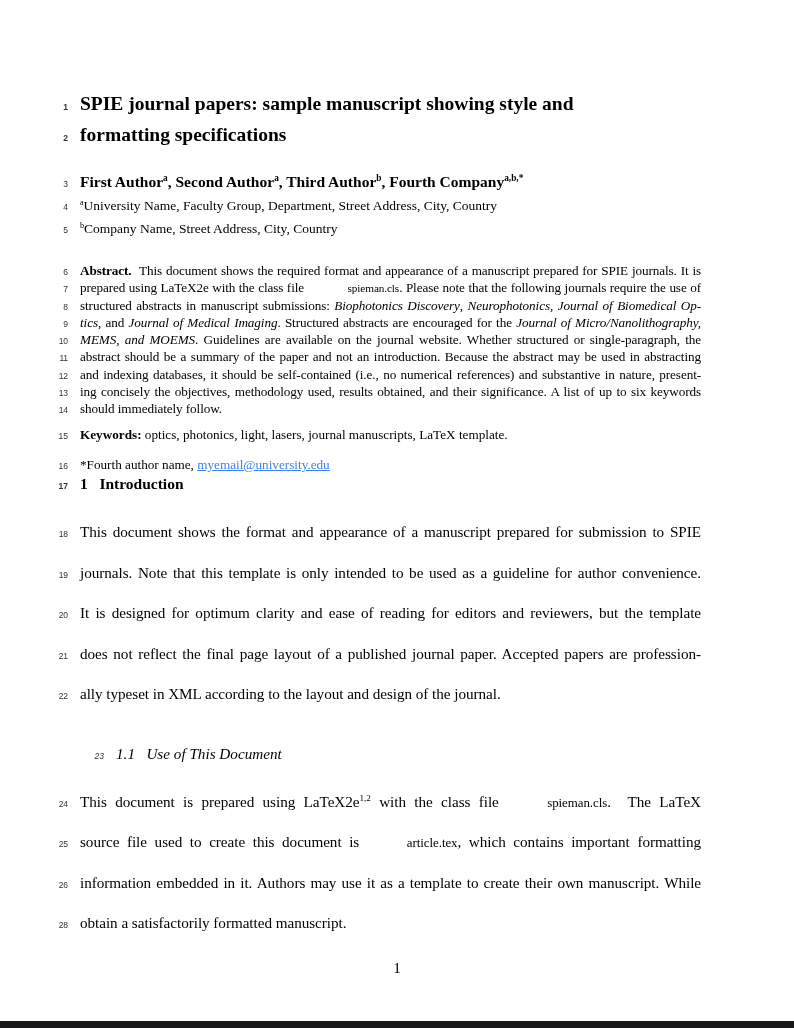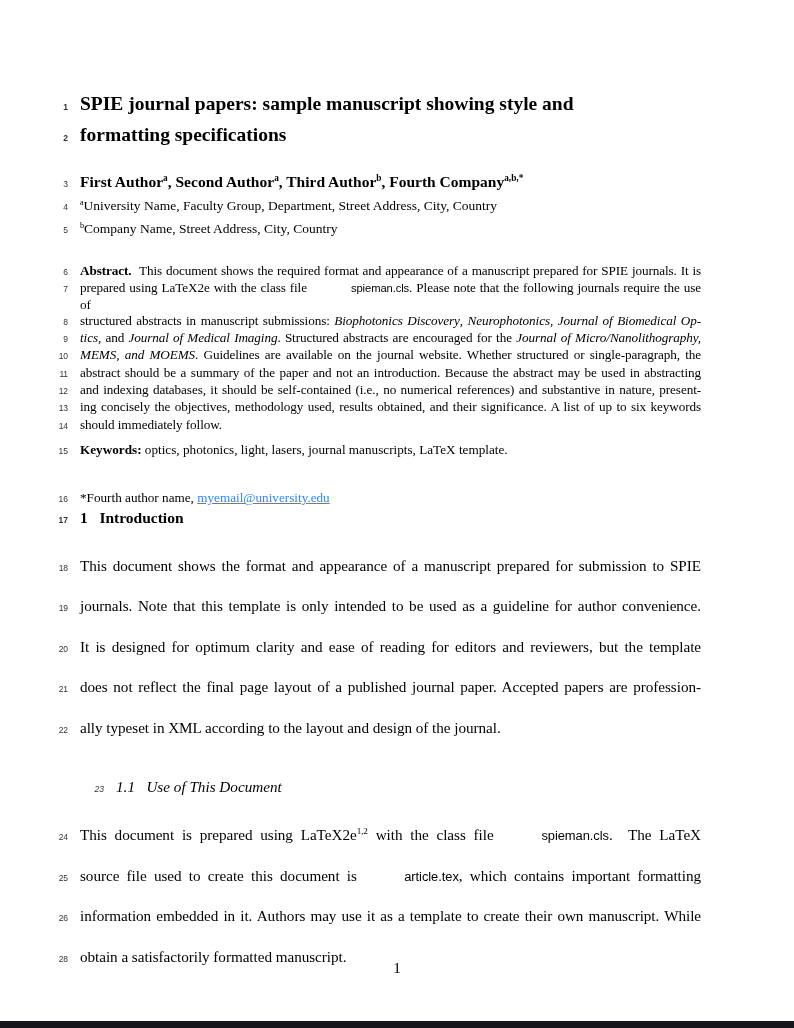--- a/index.html
+++ b/index.html
@@ -12,34 +12,34 @@
   .content { padding:90px 93px 0 0; }
   .line { display:flex; align-items:baseline; }
   .ln {
     flex:0 0 80px; width:80px; text-align:right; padding-right:12px;
     font-family:"Liberation Sans", sans-serif; font-size:8.5px; color:#333;
   }
   .lc { flex:1; min-width:0; white-space:pre-wrap; }
   .lc.just { text-align:justify; text-align-last:justify; }
   .b { font-weight:bold; }
   .i { font-style:italic; }
-  .m { font-family:Liberation Sans, sans-serif; font-size:0.85em;margin-left:40px; }
+  .m { font-family:Liberation Serif, serif; font-size:0.85em;margin-left:40px; }
   .sup { vertical-align:super; font-size:0.6em; line-height:0; }
   a.lnk { color:#3b82f6; text-decoration:underline; cursor:pointer; }
 
   .title    { font-size:19.5px; font-weight:bold; }
   .title    .line { line-height:27px; }
   .authors  { margin-top:19px; font-size:13.5px; }
   .authors  .line { line-height:21px; }
   .authors  .line:first-child { font-size:15.5px; }
   .abstract { margin-top:22px; font-size:13.2px; letter-spacing:-0.1px; }
   .abstract .line { line-height:16.3px; }
   .keywords { margin-top:8px; font-size:13.2px; }
   .keywords .line { line-height:16.3px; }
-  .note     { margin-top:31px; font-size:13.2px; }
+  .note     { margin-top:13px; font-size:13.2px; }
   .note     .line { line-height:16.3px; }
   .h1       { font-size:15.5px; font-weight:bold; }
   .h1       .line { line-height:20px; }
   .h2       { margin-top:28px; font-size:15.2px; font-style:italic;padding-left:36px; }
   .h2       .line { line-height:20px; }
   .body     { margin-top:17px; font-size:15.2px; letter-spacing:-0.05px; }
   .body     .line { line-height:37.5px; }
 
   .footer {
     position:absolute; top:960px; left:0; width:794px;

